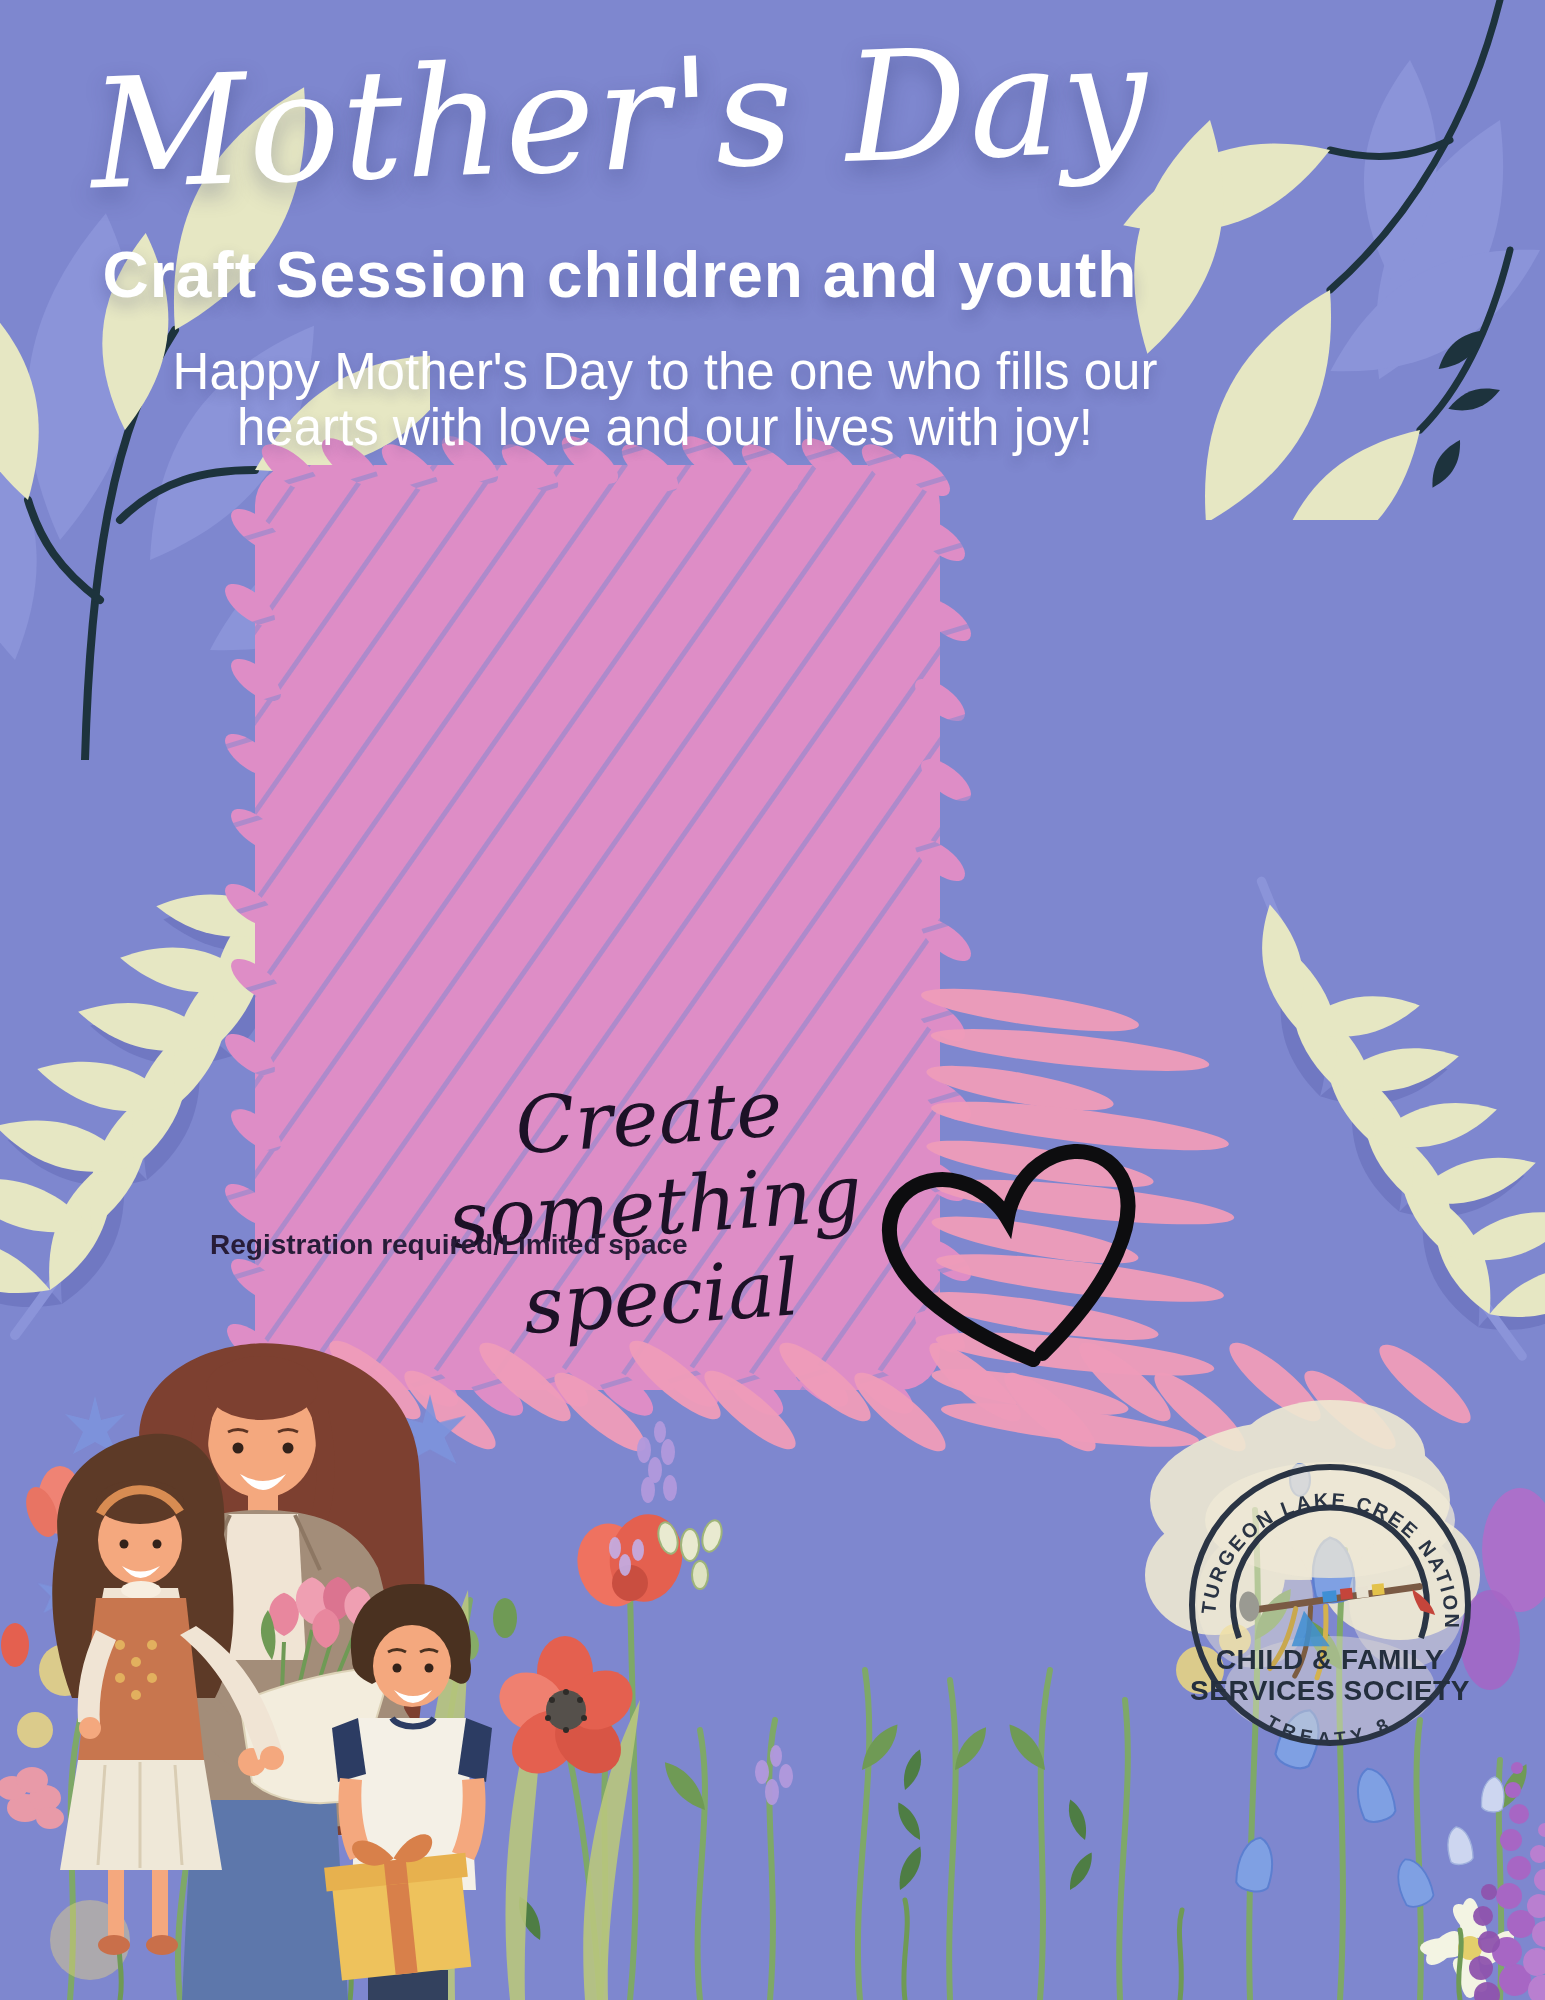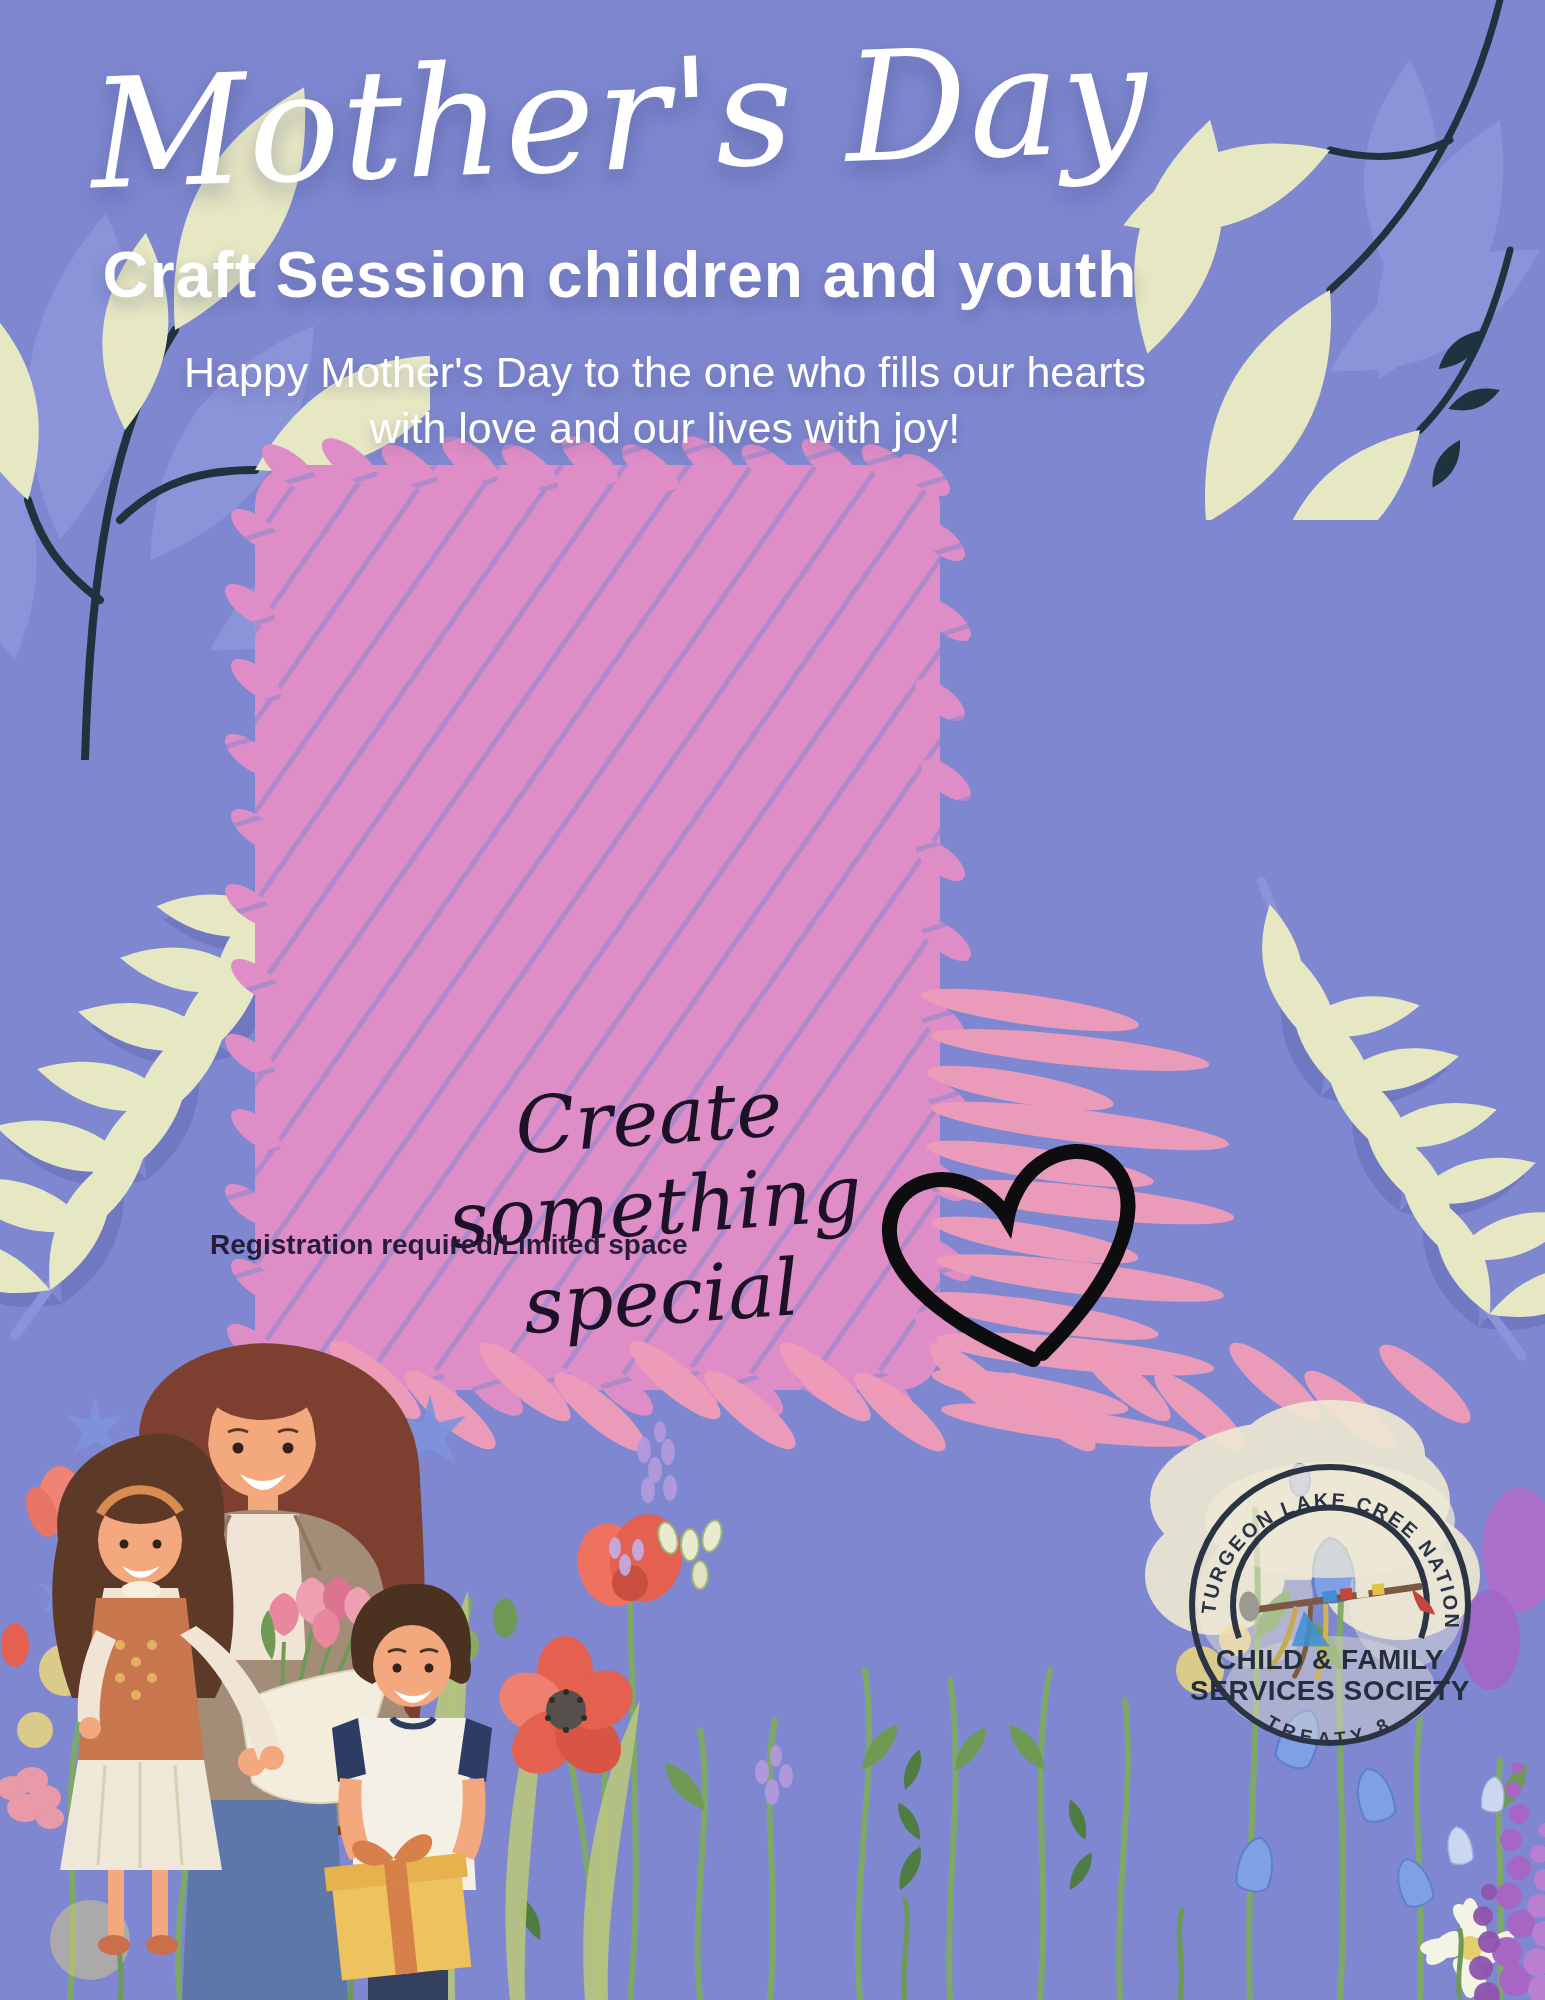--- a/index.html
+++ b/index.html
@@ -17,21 +17,21 @@
     transform:rotate(-2deg);
     text-shadow:0 10px 22px rgba(43,48,105,.35);
   }
   .subtitle{
     left:0; top:238px; width:1240px; text-align:center;
     font-size:64px; font-weight:600; color:#ffffff; letter-spacing:1px;
     text-shadow:0 8px 16px rgba(43,48,105,.3);
   }
   .greeting{
     left:145px; top:344px; width:1040px; text-align:center;
-    font-size:43px; line-height:56px; color:#ffffff; font-weight:500;
+    font-size:51px; line-height:56px; color:#ffffff; font-weight:500;
     text-shadow:0 6px 12px rgba(43,48,105,.25);
   }
   
   .event-lines{ left:205px; top:570px; width:760px; }
   .event-line{
     height:99px; display:flex; align-items:center; justify-content:center;
     font-size:58px; font-weight:700; letter-spacing:1px; color:#e9eacb;
     transform:scaleX(.82); white-space:nowrap;
   }
   .tagline{

